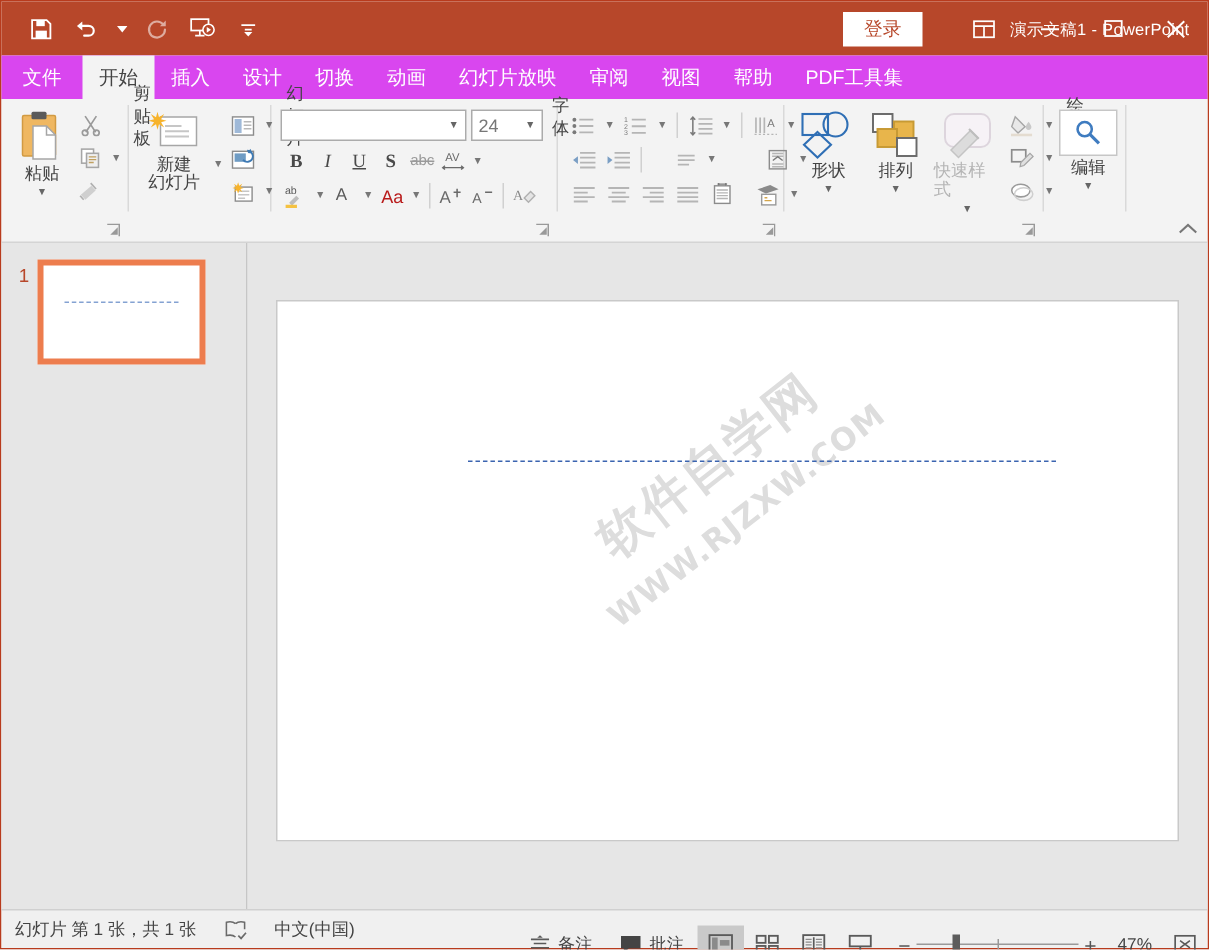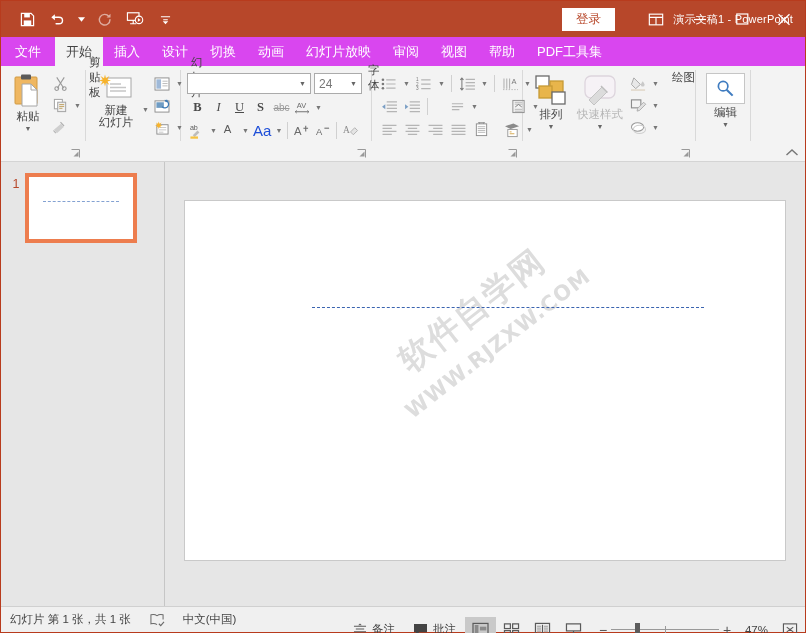--- a/index.html
+++ b/index.html
@@ -397,21 +397,21 @@
                 <path d="M1.5 16.5h8" stroke="#f5c242" stroke-width="2.4"></path>
               </svg>
           </div>
           <div class="caretmini">▼</div>
           <div class="fbtn">
             <svg width="17" height="17" viewBox="0 0 18 18">
                 <text x="3" y="12" font-size="12" fill="#5a5a5a" font-family="Liberation Sans">A</text>
               </svg>
           </div>
           <div class="caretmini">▼</div>
-          <div class="fbtn" style="font-size:15px;color:#1d4ed8">Aa</div>
+          <div class="fbtn" style="font-size:12px;color:#b91c1c">Aa</div>
           <div class="caretmini">▼</div>
           <div class="vdiv"></div>
           <div class="fbtn">
             <svg width="17" height="16" viewBox="0 0 18 17">
                 <text x="1" y="13" font-size="12" fill="#6a6a6a" font-family="Liberation Sans">A</text>
                 <path d="M13.5 3v6M11 5.5h5" stroke="#6a6a6a" stroke-width="1.1"></path>
               </svg>
           </div>
           <div class="fbtn">
             <svg width="17" height="16" viewBox="0 0 18 17">
@@ -549,20 +549,31 @@
         <svg width="9" height="9" viewBox="0 0 9 9">
             <path d="M0.5 0.5h8v8" fill="none" stroke="#999" stroke-width="1"></path>
             <path d="M7.5 7.5 2.5 7.5 7.5 2.5z" fill="#999"></path>
           </svg>
       </div>
     </div>
     <div class="group-divider"></div>
 
     <div class="group" style="width:172px">
       <div class="group-body">
+        <div class="bigbtn" style="min-width:42px">
+          <span>
+            <svg width="40" height="34" viewBox="0 0 40 34">
+              <rect x="3" y="3" width="17" height="14" fill="none" stroke="#2f6fb5" stroke-width="1.4"></rect>
+              <circle cx="25" cy="10" r="8" fill="none" stroke="#2f6fb5" stroke-width="1.4"></circle>
+              <path d="M13 15 22 23.5 13 32 4 23.5z" fill="none" stroke="#2f6fb5" stroke-width="1.4"></path>
+            </svg>
+          </span>
+          <span class="lbl">形状</span>
+          <span class="caret">▼</span>
+        </div>
         <div class="bigbtn" style="min-width:42px">
           <span>
             <svg width="36" height="34" viewBox="0 0 36 34">
               <rect x="3" y="3" width="13" height="12" fill="#fff" stroke="#6a6a6a" stroke-width="1.3"></rect>
               <rect x="17" y="8" width="13" height="12" fill="#e8b54b" stroke="#c79a34" stroke-width="1.3"></rect>
               <rect x="6" y="13" width="13" height="12" fill="#e8b54b" stroke="#c79a34" stroke-width="1.3"></rect>
               <rect x="19" y="19" width="13" height="12" fill="#fff" stroke="#6a6a6a" stroke-width="1.3"></rect>
             </svg>
           </span>
           <span class="lbl">排列</span>

